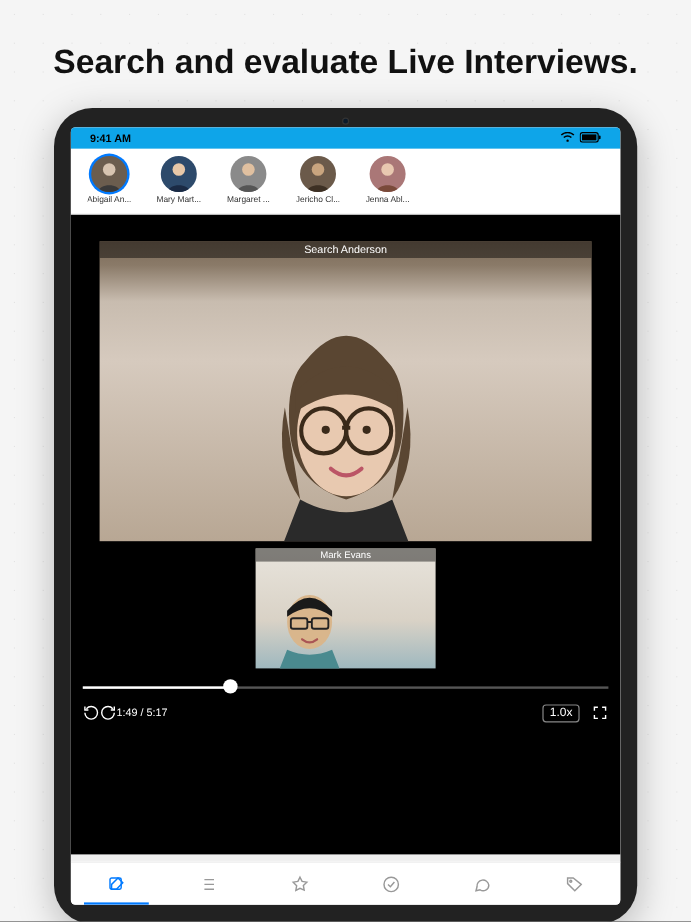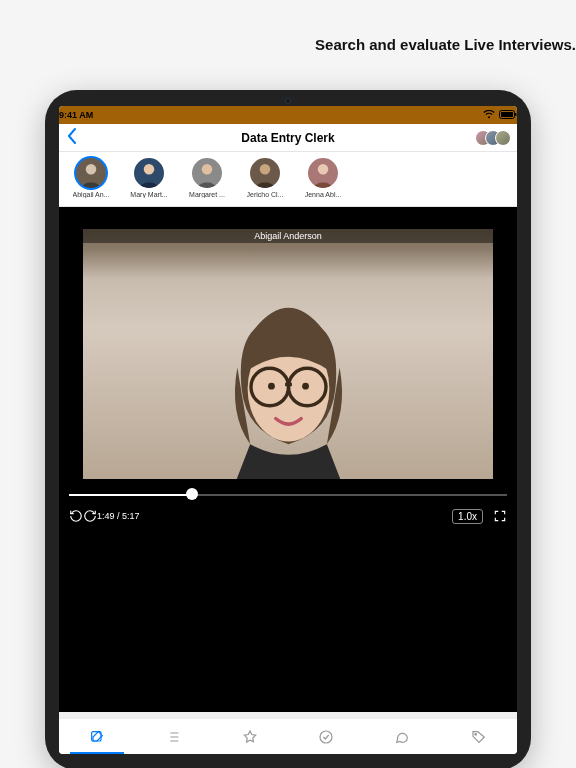--- a/index.html
+++ b/index.html
@@ -7,23 +7,23 @@
     width: 576px;
     height: 768px;
     font-family: -apple-system, Helvetica, Arial, sans-serif;
     background: #f5f5f5;
     background-image: radial-gradient(#ddd 0.5px, transparent 0.5px);
     background-size: 24px 24px;
     overflow: hidden;
     position: relative;
   }
   .headline {
-    text-align: right;
+    text-align: center;
     font-weight: 700;
-    font-size: 15px;
+    font-size: 28px;
     color: #111;
     padding-top: 36px;
   }
   .tablet-frame {
     position: absolute;
     top: 90px;
     left: 50%;
     transform: translateX(-50%);
     width: 486px;
     height: 680px;
@@ -46,25 +46,25 @@
     border-radius: 4px;
     overflow: hidden;
     display: flex;
     flex-direction: column;
   }
   .statusbar {
     height: 18px;
     display: flex;
     align-items: center;
     justify-content: space-between;
-    padding: 0 0;
+    padding: 0 16px;
     font-size: 9px;
     font-weight: 600;
     color: #000;
-    background: #a16207;
+    background: #0ea5e9;
   }
   .statusbar .right { display:flex; gap:4px; align-items:center; }
   .wifi, .battery { display:inline-block; }
   .navbar {
     height: 28px;
     display: flex;
     align-items: center;
     position: relative;
     border-bottom: 1px solid #e5e5e5;
     background: #fff;
@@ -270,33 +270,20 @@
         <span class="battery">
           <svg width="18" height="9" viewBox="0 0 18 9">
               <rect x="0.5" y="0.5" width="15" height="8" rx="2" fill="none" stroke="#000"></rect>
               <rect x="2" y="2" width="12" height="5" fill="#000"></rect>
               <rect x="16" y="3" width="1.5" height="3" rx="0.7" fill="#000"></rect>
             </svg>
         </span>
       </span>
     </div>
 
-    <div class="navbar">
-      <div class="back-btn">
-        <svg width="10" height="16" viewBox="0 0 10 16">
-            <path d="M8 1L2 8l6 7" stroke="#007aff" stroke-width="2" fill="none" stroke-linecap="round" stroke-linejoin="round"></path>
-          </svg>
-      </div>
-      <div class="nav-title">Data Entry Clerk</div>
-      <div class="nav-avatars">
-        <div class="mini a"></div>
-        <div class="mini b"></div>
-        <div class="mini c"></div>
-      </div>
-    </div>
 
     <div class="candidates">
       <div class="candidate selected">
         <div class="avatar" style="background:#6b5d4e;">
           <svg viewBox="0 0 40 40">
               <circle cx="20" cy="15" r="7" fill="#d7c4b0"></circle>
               <path d="M8 40c0-10 24-10 24 0" fill="#3a3a3a"></path>
             </svg>
         </div>
         <div class="cand-name">Abigail An...</div>
@@ -334,38 +321,50 @@
               <circle cx="20" cy="15" r="7" fill="#e8c8b0"></circle>
               <path d="M8 40c0-10 24-10 24 0" fill="#7a4a3a"></path>
             </svg>
         </div>
         <div class="cand-name">Jenna Abl...</div>
       </div>
     </div>
 
     <div class="video-area">
       <div class="main-video">
-        <div class="label">Abigail Anderson</div>
+        <div class="label">Search Anderson</div>
         <svg class="face-main" viewBox="0 0 200 220">
           <path d="M60 40 Q100 -10 140 40 Q160 60 155 110 Q150 160 100 175 Q50 160 45 110 Q40 60 60 40Z" fill="#5a4632"></path>
           <ellipse cx="100" cy="110" rx="48" ry="62" fill="#e8c9b0"></ellipse>
           <path d="M50 70 Q100 20 150 70 L150 90 Q100 55 50 90 Z" fill="#5a4632"></path>
           <circle cx="78" cy="108" r="22" fill="none" stroke="#3a2a1a" stroke-width="4"></circle>
           <circle cx="122" cy="108" r="22" fill="none" stroke="#3a2a1a" stroke-width="4"></circle>
           <line x1="100" y1="108" x2="100" y2="108" stroke="#3a2a1a" stroke-width="4"></line>
           <path d="M96 105 L104 105" stroke="#3a2a1a" stroke-width="4"></path>
           <circle cx="80" cy="107" r="4" fill="#3a2a1a"></circle>
           <circle cx="120" cy="107" r="4" fill="#3a2a1a"></circle>
           <path d="M85 145 Q100 158 115 145" stroke="#b56" stroke-width="4" fill="none" stroke-linecap="round"></path>
           <path d="M55 175 Q100 200 145 175 L170 240 L30 240 Z" fill="#2a2a2a"></path>
           <path d="M40 85 Q30 140 55 175" fill="#5a4632"></path>
           <path d="M160 85 Q170 140 145 175" fill="#5a4632"></path>
         </svg>
       </div>
 
+      <div class="pip">
+        <div class="label">Mark Evans</div>
+        <svg class="face-pip" viewBox="0 0 120 120">
+          <ellipse cx="60" cy="55" rx="30" ry="36" fill="#d9b68c"></ellipse>
+          <path d="M30 40 Q60 5 90 40 L90 48 Q60 25 30 48 Z" fill="#1a1a1a"></path>
+          <rect x="35" y="50" width="22" height="14" rx="3" fill="none" stroke="#222" stroke-width="2.5"></rect>
+          <rect x="63" y="50" width="22" height="14" rx="3" fill="none" stroke="#222" stroke-width="2.5"></rect>
+          <line x1="57" y1="55" x2="63" y2="55" stroke="#222" stroke-width="2.5"></line>
+          <path d="M50 78 Q60 86 70 78" stroke="#a55" stroke-width="3" fill="none" stroke-linecap="round"></path>
+          <path d="M30 92 Q60 105 90 92 L105 130 L15 130 Z" fill="#4a8a8f"></path>
+        </svg>
+      </div>
 
       <div class="scrubber-row">
         <div class="track"></div>
         <div class="progress" id="progress-fill" style="width: 28%;"></div>
         <div class="thumb" id="progress-thumb" style="left: 28%;"></div>
       </div>
 
       <div class="controls-row">
         <span class="ctrl-icon">
           <svg width="14" height="14" viewBox="0 0 24 24" fill="none" stroke="#fff" stroke-width="2">

